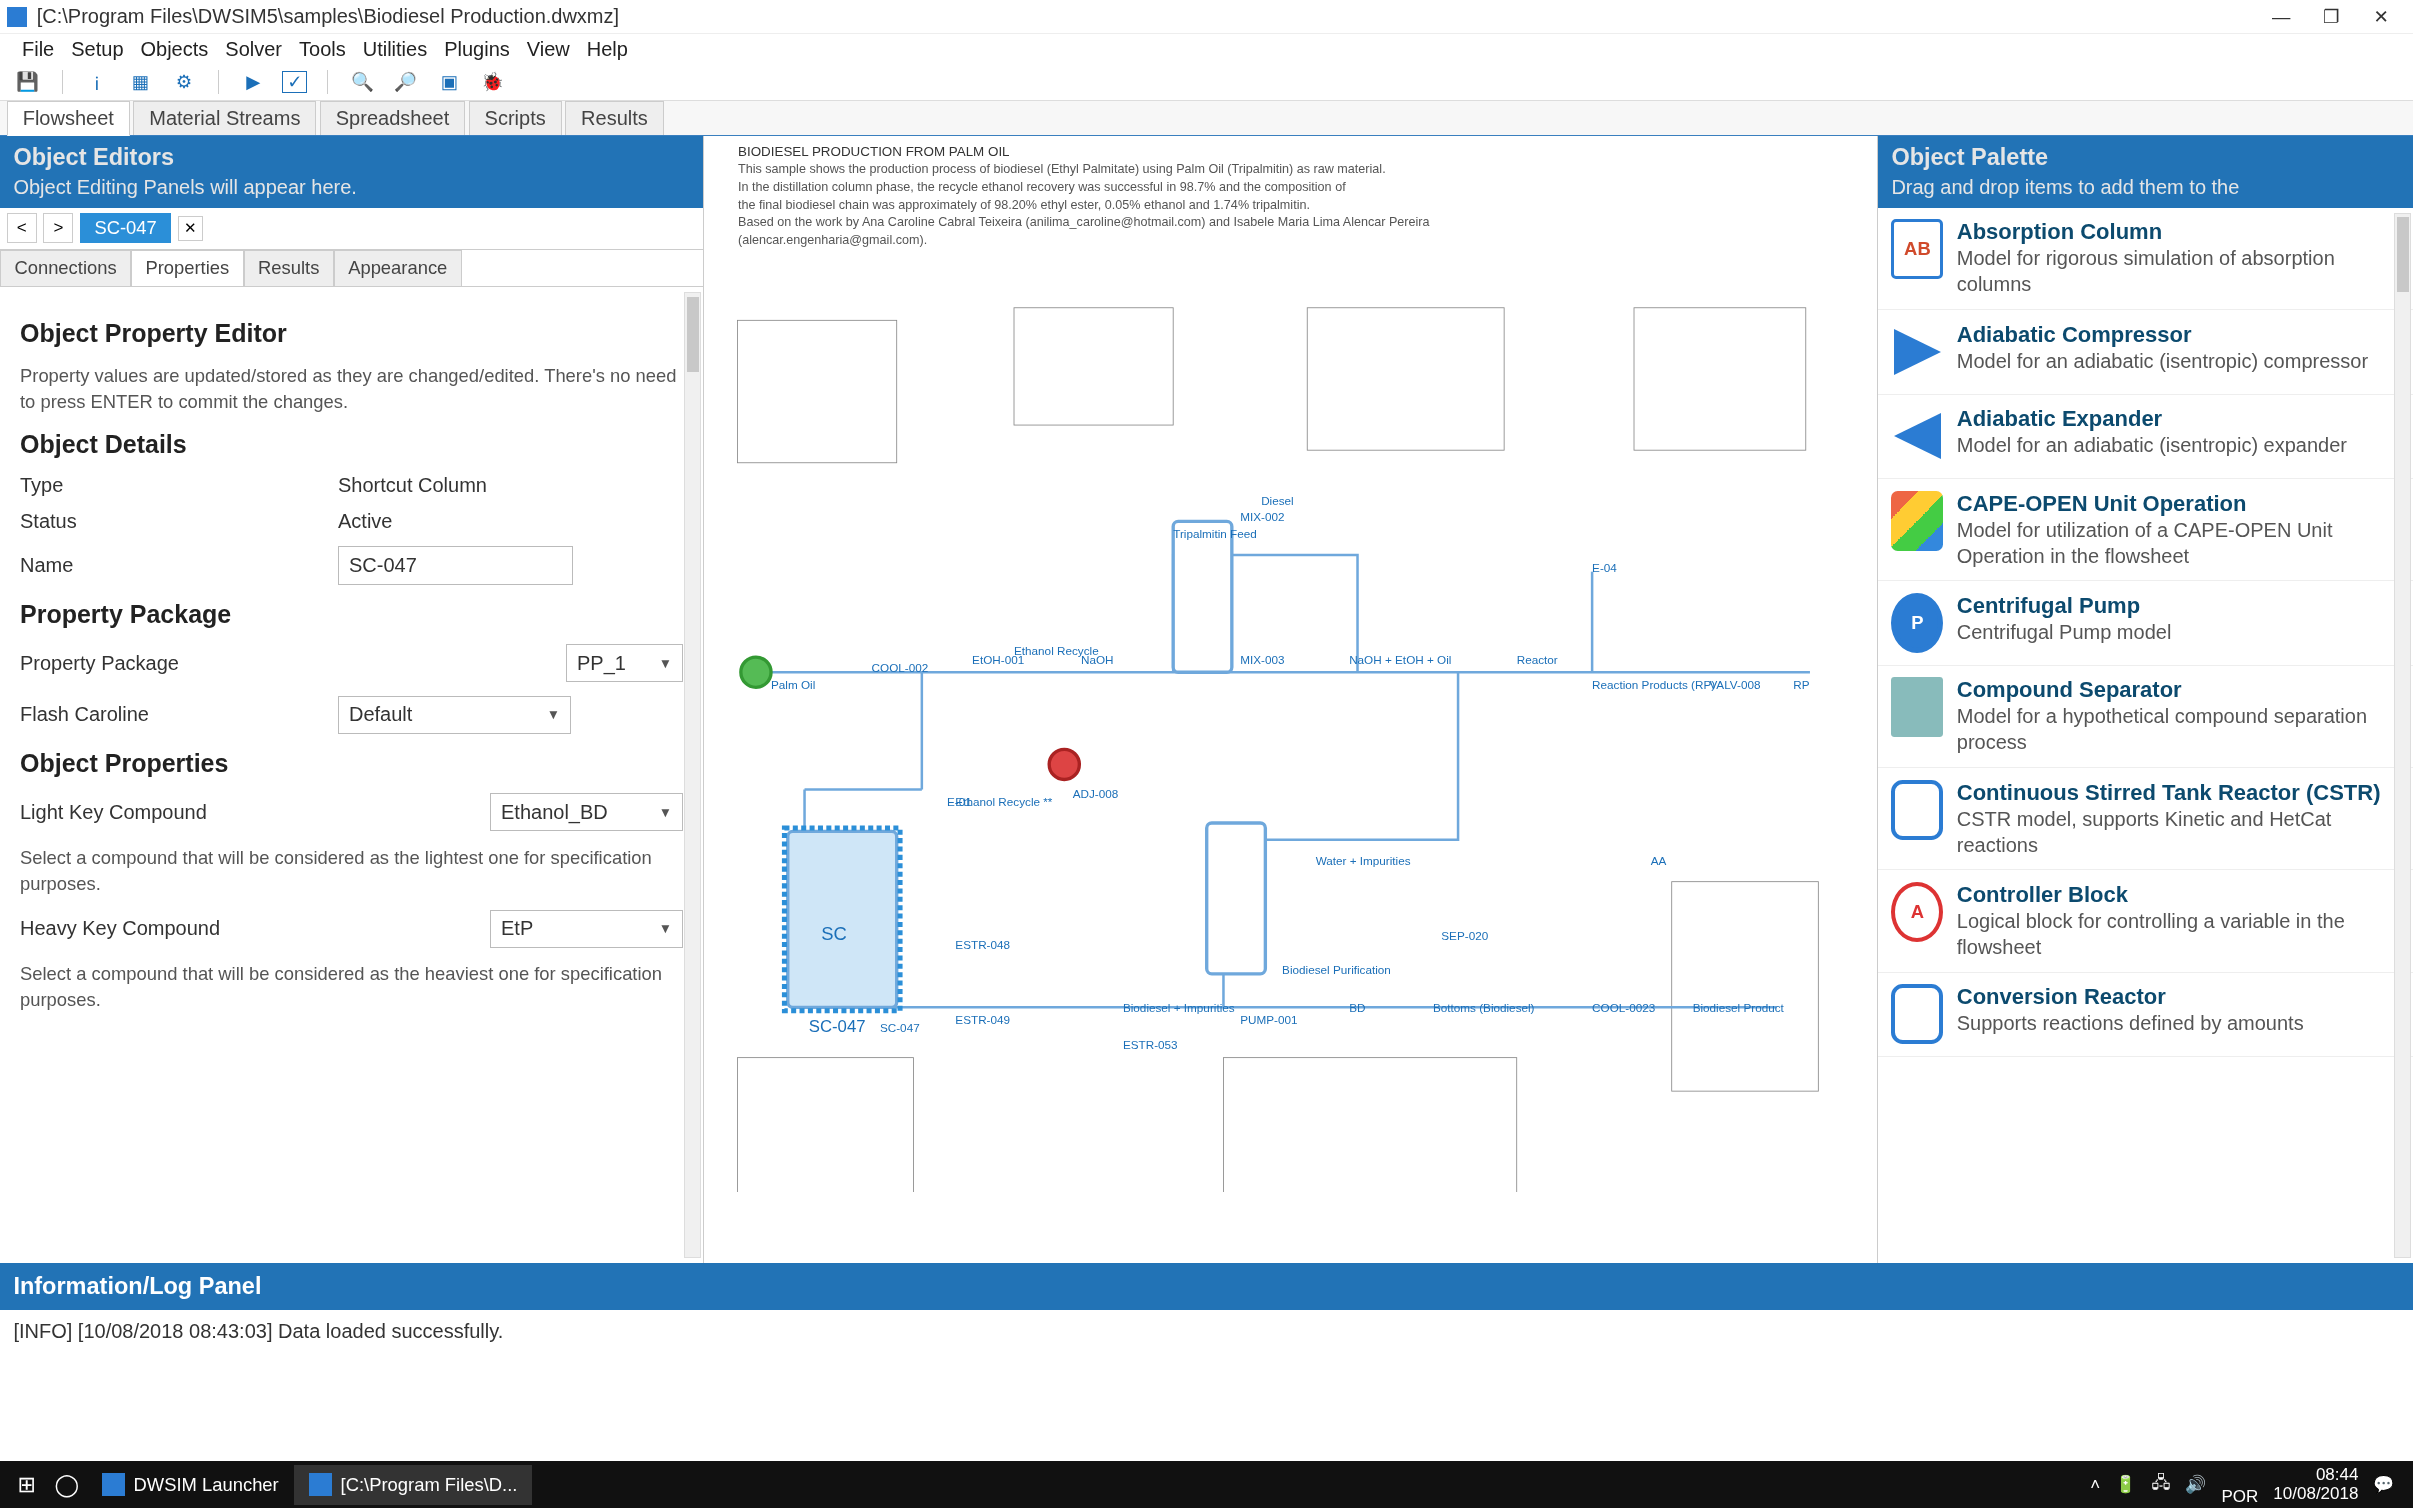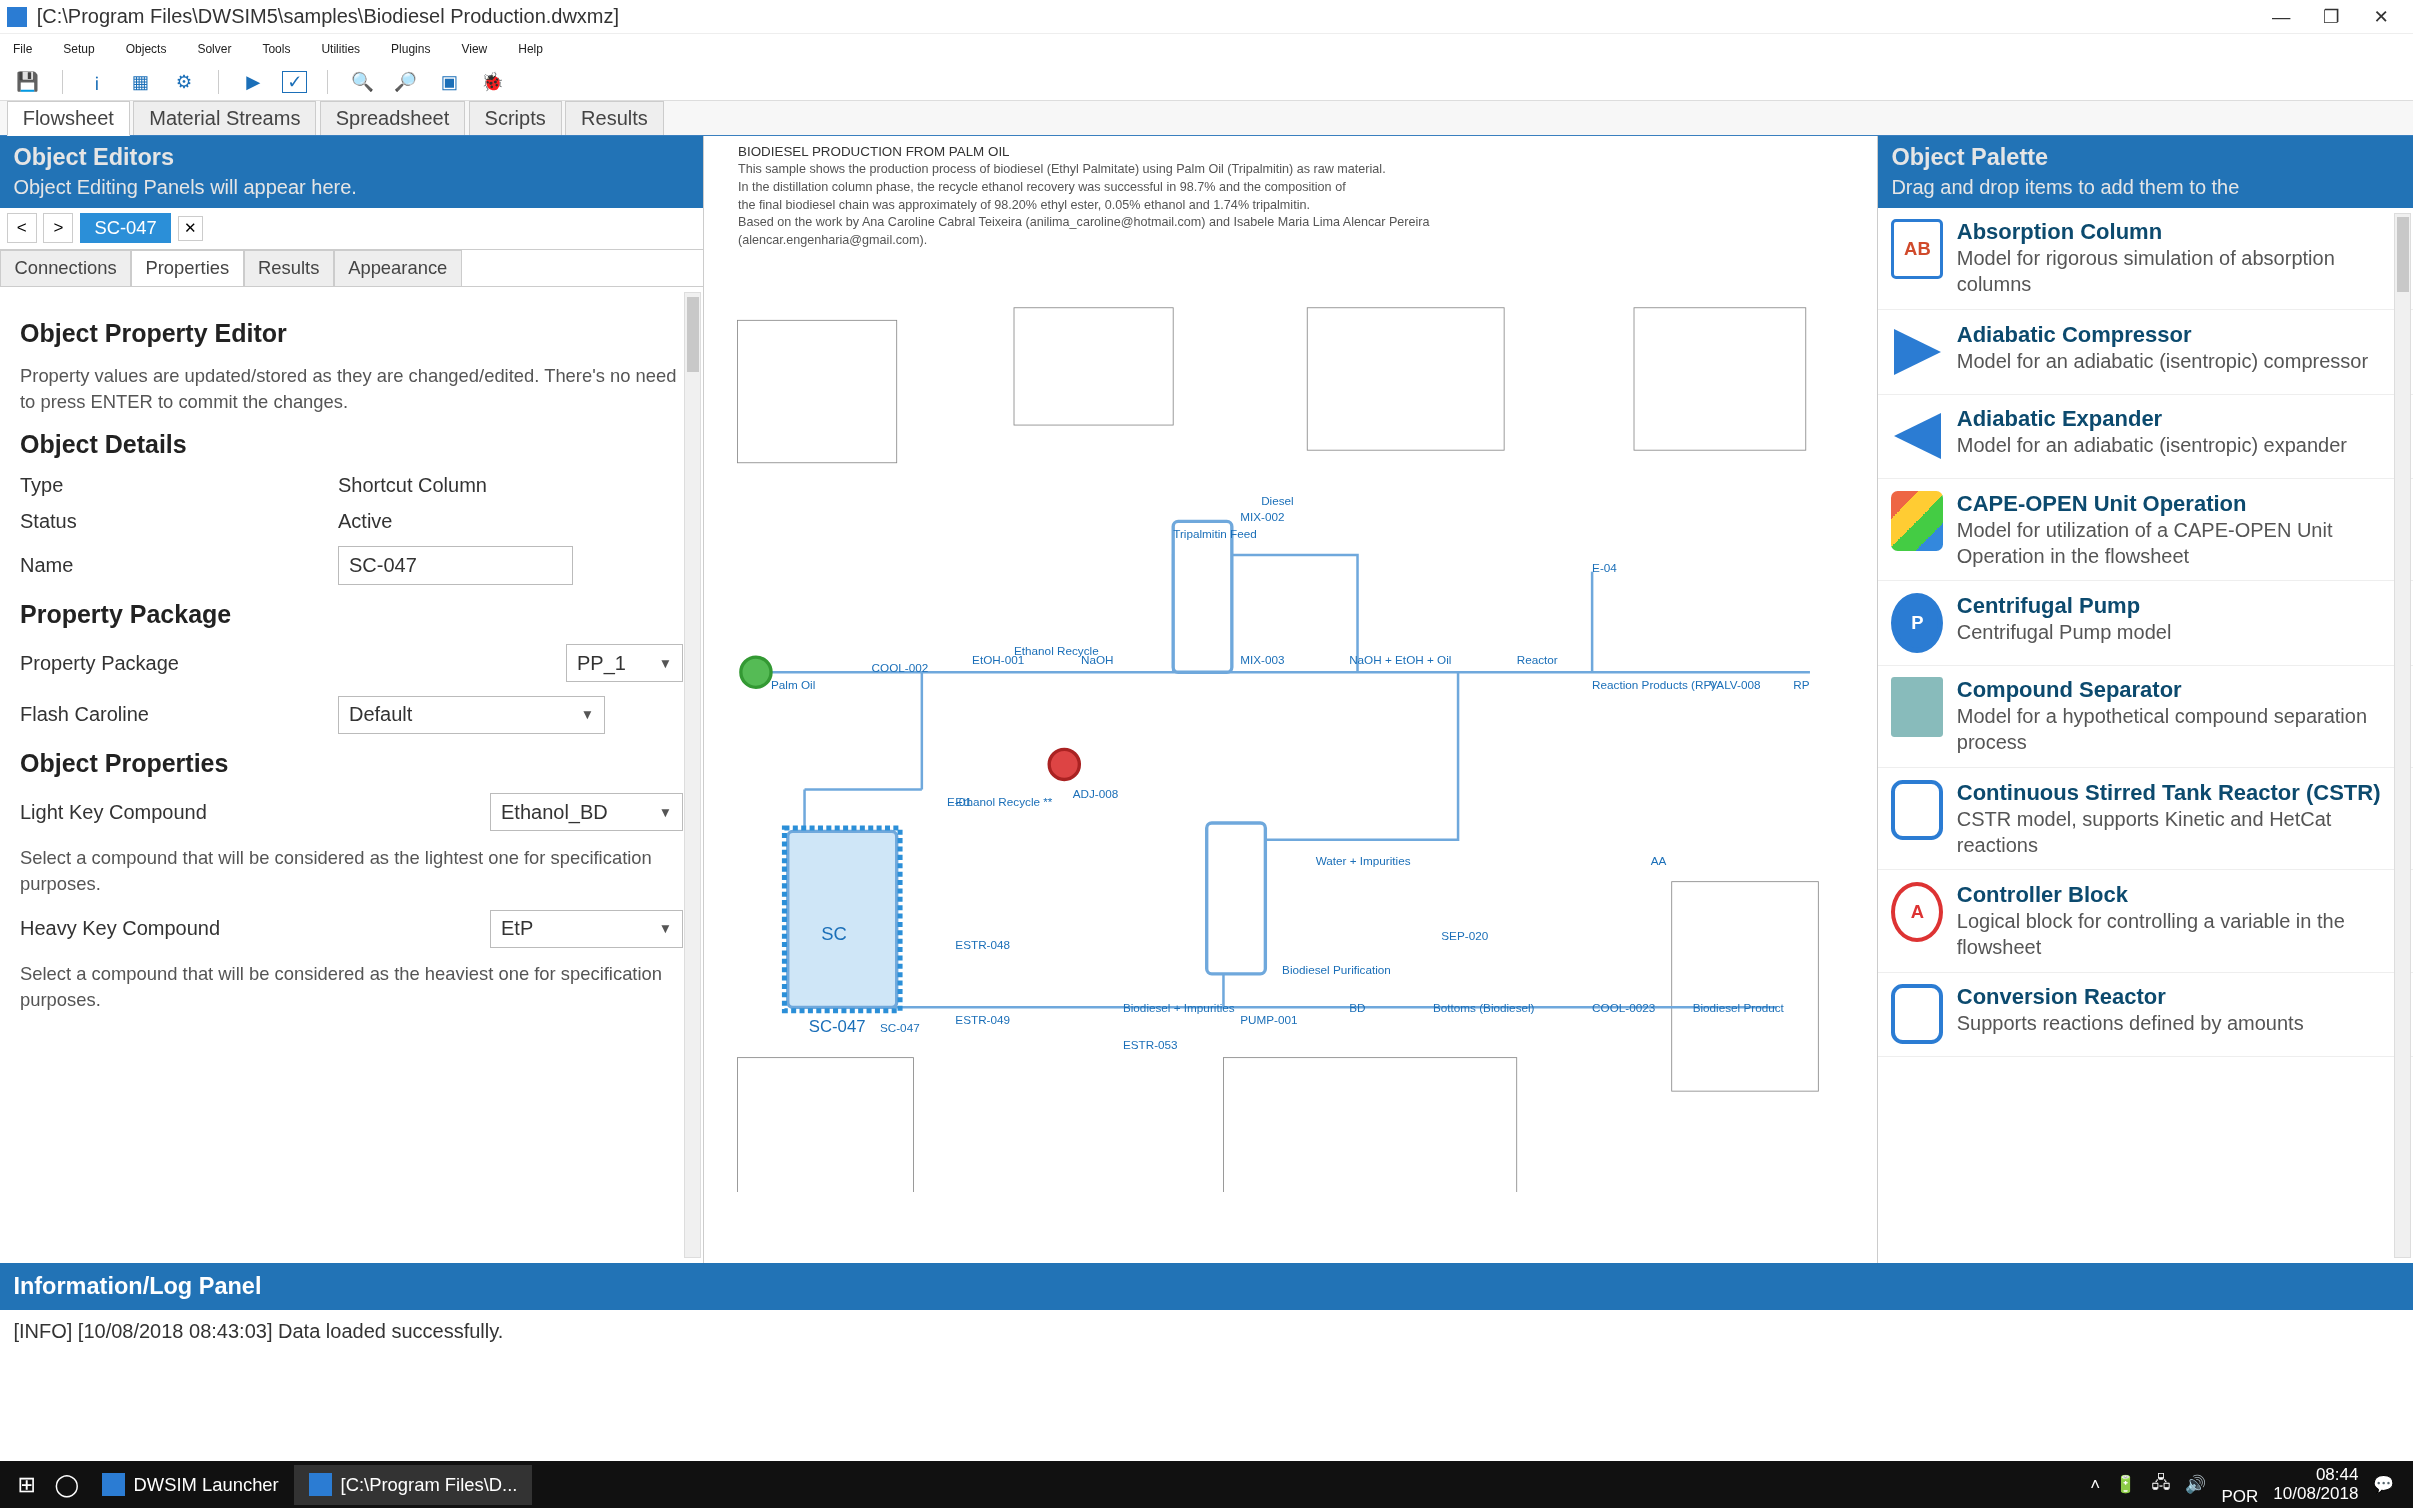--- a/index.html
+++ b/index.html
@@ -1,21 +1,21 @@
 <!DOCTYPE html>
 <html style="font-size:13.4px"><head>
 <meta charset="utf-8">
 <style>
 * { box-sizing: border-box; margin: 0; padding: 0; font-family: "Segoe UI", Arial, sans-serif; }
 html, body { width: 2413px; height: 1508px; overflow: hidden; background: #fff; }
 .titlebar { height: 34px; display: flex; align-items: center; padding: 0 6.7px; background: #fff; border-bottom: 0.8px solid #eee; font-size: 20px; color: #333; }
 .titlebar .appicon { width: 20px; height: 20px; background: #2b7cd3; margin-right: 10px; display:inline-block; }
 .titlebar .spacer { flex: 1; }
 .titlebar .winbtn { width: 50px; height: 34px; display: flex; align-items:center; justify-content:center; font-size: 18.4px; color:#333; }
-.menubar { height: 30px; display: flex; align-items: center; gap: 31px; padding: 0 13px; font-size: 12px; color:#222; }
+.menubar { height: 30px; display: flex; align-items: center; gap: 17px; padding: 0 22px; font-size: 20px; color:#222; }
 .menubar .item { cursor: default; }
 .toolbar { height: 37px; display: flex; align-items: center; gap: 15px; padding: 3.4px 13.4px; border-bottom: 0.8px solid #ddd; }
 .toolbar .tbtn { width: 28.5px; height: 28.5px; display:flex; align-items:center; justify-content:center; font-size:18.4px; color:#1b6fb8; }
 .toolbar .sep { width: 0.8px; height: 23.5px; background:#ccc; margin: 0 5px; }
 .maintabs { height: 35px; display: flex; align-items:flex-end; padding: 0 6.7px; font-size: 20px; border-bottom: 1.7px solid #3a7fbf; background:#f7f7f7; }
 .maintabs .tab { padding: 5px 15px; border:0.8px solid #ccc; border-bottom:none; background:#eee; margin-right:3.4px; color:#444; }
 .maintabs .tab.active { background:#fff; border-bottom:1.7px solid #fff; position:relative; top:0.8px; }
 .workarea { display:flex; height: calc(100% - 34px - 30px - 37px - 35px - 47px - 151px - 47px); }
 .leftpanel { width: 704px; display:flex; flex-direction:column; border-right:0.8px solid #ccc; }
 .panelheader { background:#2273b6; color:#e5e5e5; padding: 8.4px 13.4px; }
@@ -167,21 +167,21 @@
         <div class="val" style="display:flex; justify-content:flex-end;">
           <div class="selectbox" style="width:117px;">
             <span>PP_1</span>
             <span class="caret">▼</span>
           </div>
         </div>
       </div>
       <div class="row">
         <div class="lbl">Flash Caroline</div>
         <div class="val" style="display:flex; justify-content:flex-start;">
-          <div class="selectbox" style="width:267px;">
+          <div class="selectbox" style="width:233px;">
             <span>Default</span>
             <span class="caret">▼</span>
           </div>
         </div>
       </div>
 
       <h3>Object Properties</h3>
       <div class="row">
         <div class="lbl">Light Key Compound</div>
         <div class="val" style="display:flex; justify-content:flex-end;">

